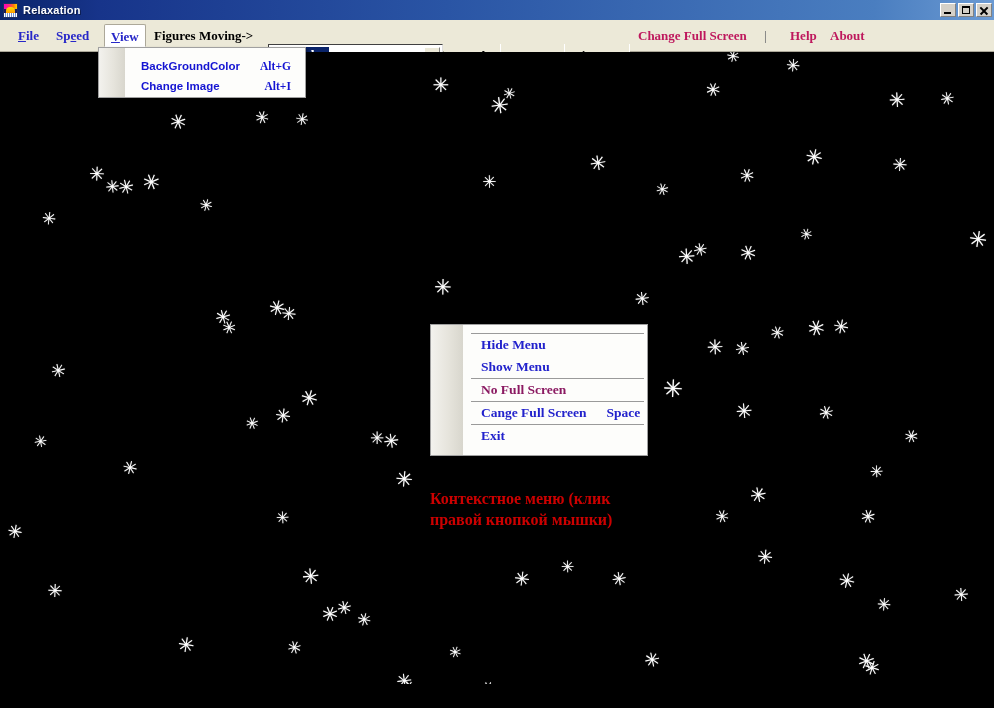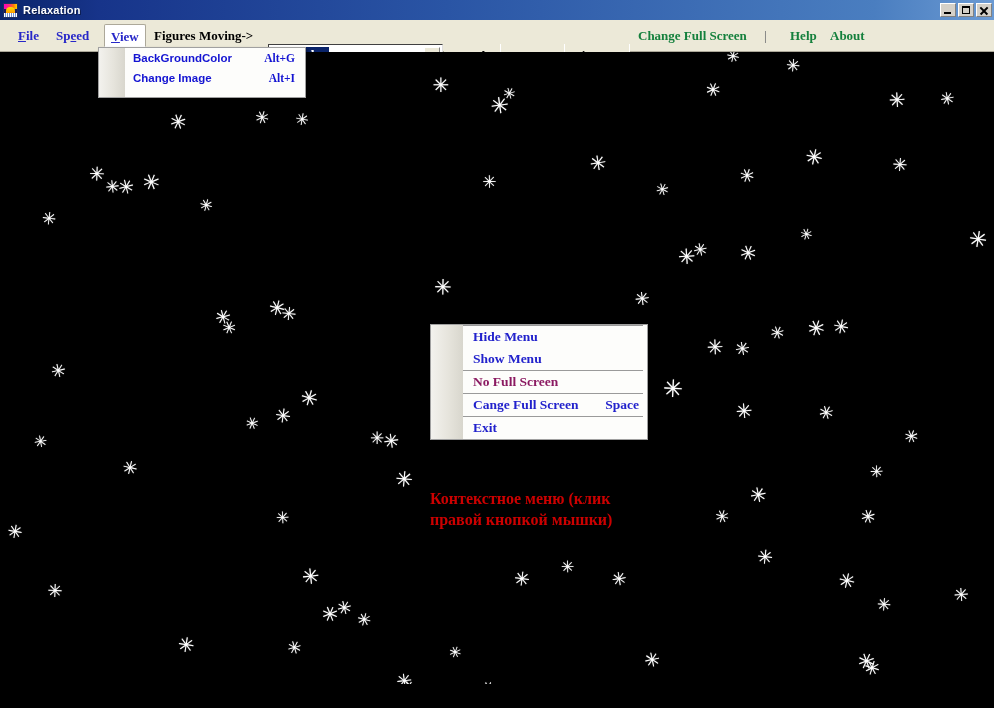--- a/index.html
+++ b/index.html
@@ -115,21 +115,21 @@
     line-height: 23px;
     font-family: "Liberation Serif", serif;
     font-size: 13px;
     font-weight: bold;
     white-space: nowrap;
     box-sizing: border-box;
     padding: 0 6px;
   }
   .mi.blue   { color: #2727c8; }
   .mi.black  { color: #000000; }
-  .mi.olive  { color: #15803d; }
+  .mi.olive  { color: #be185d; }
   .mi.gray   { color: #808080; }
   .mi u { text-decoration: underline; }
   .mi.pressed {
     background: #ffffff;
     border: 1px solid #aca899;
     border-bottom-color: #ffffff;
     border-radius: 2px 2px 0 0;
   }
 
   .field {
@@ -216,21 +216,21 @@
     box-sizing: border-box;
     display: flex;
   }
   .popup .gutter {
     width: 26px;
     flex: 0 0 26px;
     background: linear-gradient(to right, #f3f2ee 0%, #e6e4dc 55%, #d8d6cd 100%);
   }
   .popup .items {
     flex: 1 1 auto;
-    padding: 0;
+    padding: 8px;
   }
   .pitem {
     font-family: "Liberation Serif", serif;
     font-size: 13px;
     font-weight: bold;
     white-space: nowrap;
     display: flex;
     align-items: center;
     padding: 4px 8px 4px 10px;
     box-sizing: border-box;

